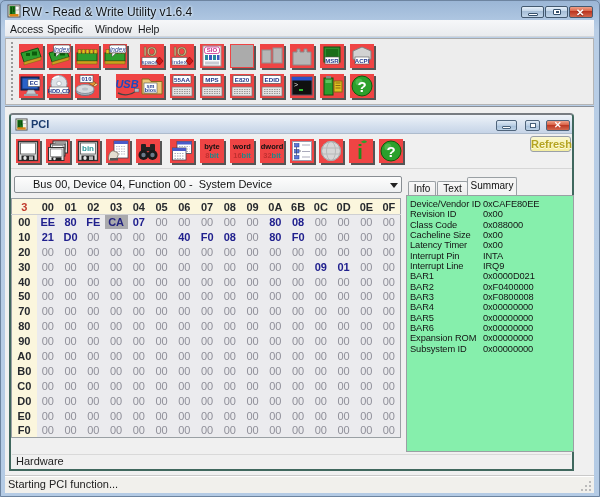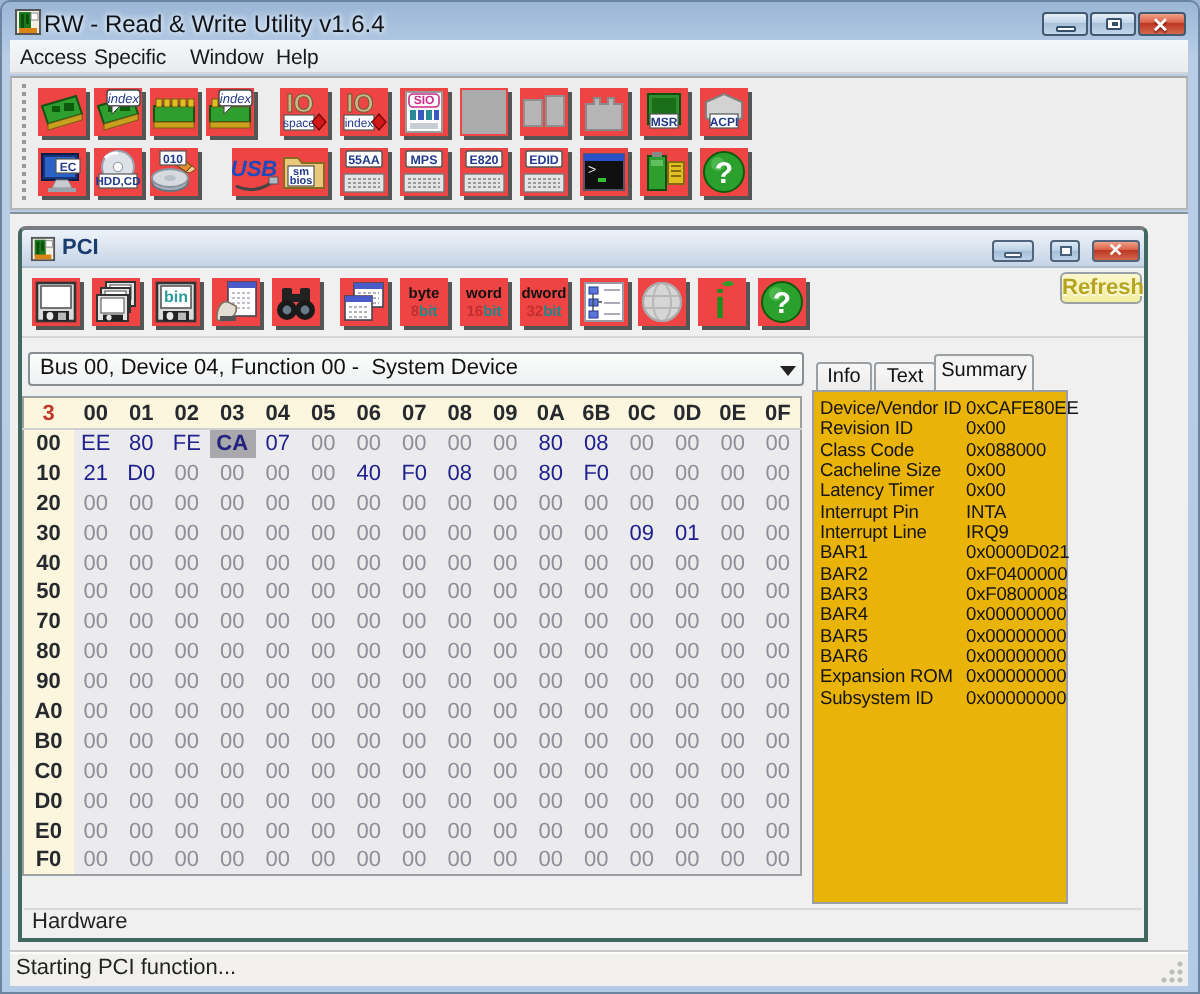--- a/index.html
+++ b/index.html
@@ -32,36 +32,36 @@
 .cbtn{top:5px;height:11px;border:1px solid #50657c;border-radius:2px;}
 #cmin{left:485px;width:21px;background:linear-gradient(#dfeaf5,#b9cee4 50%,#a5bed8 50%,#bdd2e7);}
 #cmax{left:514px;width:15px;background:linear-gradient(#dfeaf5,#b9cee4 50%,#a5bed8 50%,#bdd2e7);}
 #ccls{left:535px;width:24px;background:linear-gradient(#f0a088,#d75f44 45%,#bc3520 45%,#d2684e);}
 #cmin i{position:absolute;left:5px;top:5px;width:9px;height:3px;background:#fdfdfd;border:1px solid #46607a;border-radius:1px;}
 #cmax i{position:absolute;left:4px;top:2px;width:6px;height:5px;background:#fff;border:1px solid #46607a;}
 #ccls i{position:absolute;left:7px;top:-1px;color:#fff;font-style:normal;font-size:9px;font-weight:bold;}
 
 #refresh{left:519px;top:21px;width:41px;height:16px;background:linear-gradient(#fbf8cf,#f3eda0);border:1px solid #9aa0a8;border-radius:3px;font-size:11px;color:#b5a422;text-align:center;line-height:14px;font-weight:bold;text-shadow:0 1px 0 #fffce0;}
 
-#combo{left:3px;top:61px;width:388px;height:17px;border-radius:2px;background:linear-gradient(#fdfdfd,#eef0f1);border:1px solid #898e93;font-size:11px;color:#111;line-height:15px;padding-left:5px;}
+#combo{left:3px;top:61px;width:388px;height:17px;border-radius:2px;background:linear-gradient(#fdfdfd,#eef0f1);border:1px solid #898e93;font-size:11px;color:#111;line-height:15px;padding-left:18px;}
 #combo b{position:absolute;right:3px;top:6px;width:0;height:0;border:4px solid transparent;border-top:5px solid #222;font-weight:normal;}
 
 #hex{position:absolute;left:0px;top:83px;border-collapse:collapse;table-layout:fixed;background:#ebebee;border:1px solid #9aa0a4;}
 #hex td,#hex th{width:22.75px;height:14.9px;font-size:11px;text-align:center;vertical-align:middle;padding:0;}
 #hex th{font-weight:bold;}
 #hex th{background:#fbf6dd;color:#26292e;}
 #hex th.rl{width:25px;}
 #hex tr.hd th{height:16px;border-bottom:1px solid #cfd0d2;}
 #hex th.r3{color:#c0392b;}
 #hex td{color:#8f8f99;}
-#hex td.v{color:#20208e;font-weight:normal;}
+#hex td.v{color:#20208e;font-weight:bold;}
 #hex td.s{background:#a9a9ad;color:#23237e;font-weight:bold;}
 
 .tab{position:absolute;height:14px;background:linear-gradient(#f8f8f8,#ececec);border:1px solid #9aa0a4;border-bottom:none;border-radius:2px 2px 0 0;font-size:10px;color:#111;text-align:center;line-height:13px;}
-#tpane{left:395px;top:80px;width:128px;height:257px;background:#eab308;border:1px solid #9aa0a4;}
+#tpane{left:395px;top:80px;width:168px;height:257px;background:#86efac;border:1px solid #9aa0a4;}
 #summary{position:absolute;left:3px;top:3px;font-size:9.3px;letter-spacing:-0.1px;color:#141414;}
 #summary div{height:10.35px;line-height:10.35px;white-space:nowrap;}
 #summary i{font-style:normal;position:absolute;left:73px;}
 
 #cstatus{left:1px;top:339px;width:559px;height:14px;border-top:1px solid #d9d9d9;font-size:11px;color:#222;padding-left:4px;line-height:13px;}
 #sep{left:5px;top:475px;width:589px;height:2px;background:#fff;border-top:1px solid #c9c9c9;}
 #status{left:5px;top:477px;width:589px;height:16px;background:#f1f0ec;font-size:11px;color:#222;padding-left:3px;line-height:15px;}
 #grip{right:8px;bottom:5px;width:12px;height:12px;background:
  radial-gradient(circle at 2px 10px,#bbb 1px,transparent 1.5px),
  radial-gradient(circle at 6px 10px,#bbb 1px,transparent 1.5px),

